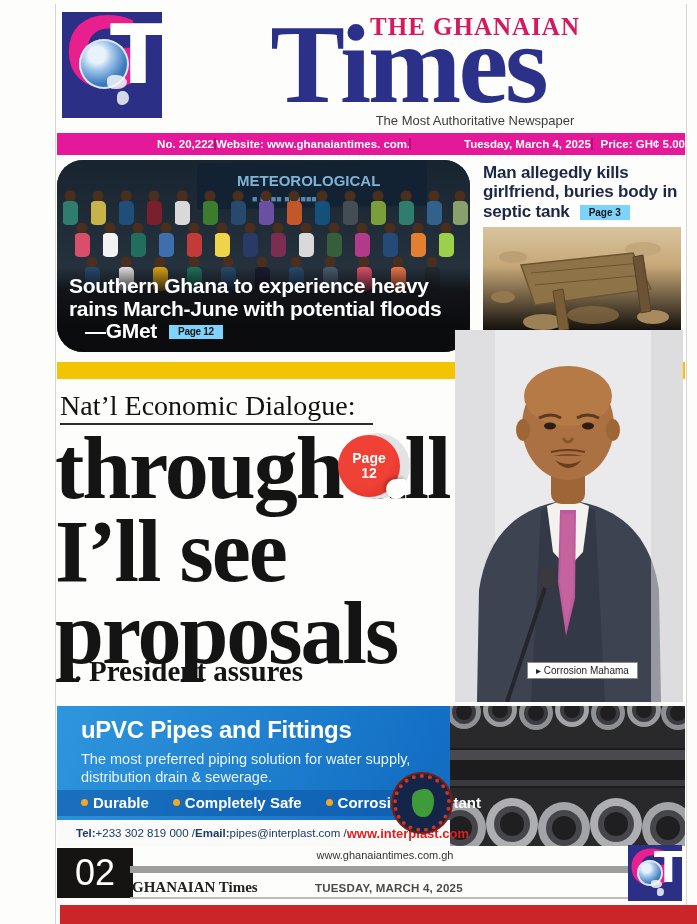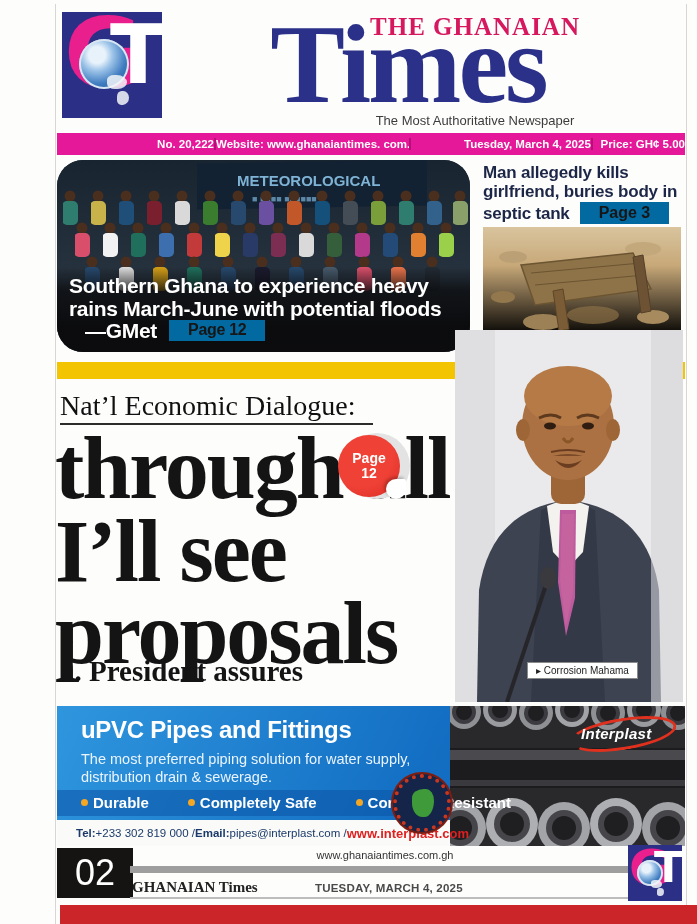--- a/index.html
+++ b/index.html
@@ -49,22 +49,22 @@
   .info-cell-date    { flex:0 0 29%; border-left:2px solid #b80e79; }
   .info-cell-price   { flex:1; border-left:2px solid #b80e79; }
 
   
   .lead-photo { position:absolute; left:57px; top:160px; width:413px; height:192px; overflow:hidden; background:#1c2733;border-radius:26px; }
   .lead-photo svg { position:absolute; inset:0; }
   .lead-caption { position:absolute; left:0; right:0; bottom:0; padding:8px 12px 10px;
     background:linear-gradient(180deg, rgba(10,10,12,0) 0%, rgba(10,10,12,.78) 28%, rgba(10,10,12,.97) 70%);
     color:#fff; font-weight:700; font-size:21px; line-height:1.06; letter-spacing:-0.3px; }
   .lead-caption .src { margin-left:16px; }
-  .page-badge { display:inline-block; background:#0369a1; color:#161616; font-weight:700; font-size:16px;
-    padding:2px 19px; margin-left:12px; vertical-align:3px; }
+  .page-badge { display:inline-block; background:#7dd3fc; color:#161616; font-weight:700; font-size:10px;
+    padding:2px 9px; margin-left:12px; vertical-align:3px; }
 
   .secondary { position:absolute; left:483px; top:163px; width:198px; }
   .secondary-headline { color:#1c2647; font-weight:700; font-size:17px; line-height:1.14; letter-spacing:-0.2px; }
   .secondary .page-badge { margin-left:10px; vertical-align:1px; }
   .secondary-photo { position:absolute; left:483px; top:227px; width:198px; height:110px; overflow:hidden; }
 
   
   .yellow-bar { position:absolute; left:57px; top:362px; width:628px; height:17px; background:#f2c402; z-index:1; }
 
   
@@ -88,21 +88,21 @@
     align-items:center; justify-content:center; }
   .sticker-peel { position:absolute; right:-2px; bottom:0px; width:20px; height:20px;
     background:#fff; border-radius:50% 10% 50% 50%; box-shadow:-2px -2px 3px rgba(0,0,0,.22); }
 
   
   .ad { position:absolute; left:57px; top:706px; width:628px; height:140px;
     background:linear-gradient(115deg, #2f96de 0%, #1470c4 55%, #0c5ab1 100%); overflow:hidden; }
   .ad-title { position:absolute; left:24px; top:10px; color:#fff; font-weight:700; font-size:24px; letter-spacing:-0.3px; }
   .ad-sub { position:absolute; left:24px; top:44px; width:330px; color:#eaf4ff; font-size:14.5px; line-height:1.25; }
   .ad-featband { position:absolute; left:0px; top:84px; width:393px; height:26px; background:#0b54a6; opacity:.55; }
-  .ad-features { position:absolute; left:24px; top:88px; display:flex; gap:39px; z-index:2; }
+  .ad-features { position:absolute; left:24px; top:88px; display:flex; gap:24px; z-index:2; }
   .ad-feature { color:#fff; font-weight:700; font-size:15px; }
   .ad-feature .dot { display:inline-block; width:7px; height:7px; border-radius:50%; background:#f5a623; margin-right:5px; vertical-align:2px; }
   .ad-contact { position:absolute; left:0; bottom:0; width:393px; height:26px; background:#fafaf8;
     display:flex; align-items:center; padding-left:19px; font-size:11.5px; color:#1b3a6b; white-space:nowrap; }
   .ad-contact b { font-weight:700; }
   .ad-contact .web { color:#e01f1f; font-weight:700; font-size:13px; }
   .pipes { position:absolute; right:0; top:0; width:235px; height:140px; }
   .interplast { position:absolute; right:8px; top:12px; width:108px; height:32px; z-index:3; }
   .interplast .swoosh { position:absolute; inset:0; border:3px solid #e0301e; border-radius:50%; transform:rotate(-9deg); border-left-color:transparent; }
   .interplast .word { position:absolute; left:12px; top:7px; color:#fff; font-style:italic; font-weight:700; font-size:15px; letter-spacing:.3px; }
@@ -356,24 +356,20 @@
               <circle r="18" fill="#46464a"></circle>
               <circle r="12" fill="#1f1f22"></circle>
             </g>
           <g transform="translate(218,122)">
               <circle r="26" fill="#a3a4a8"></circle>
               <circle r="18" fill="#46464a"></circle>
               <circle r="12" fill="#1f1f22"></circle>
             </g>
         </g>
       </svg>
-      <div class="interplast">
-        <div class="swoosh"></div>
-        <div class="word">Interplast</div>
-      </div>
     </div>
     <div class="ad-title">uPVC  Pipes and Fittings</div>
     <div class="ad-sub">The most preferred piping solution for water supply, distribution drain &amp; sewerage.</div>
     <div class="ad-featband"></div>
     <div class="ad-features">
       <span class="ad-feature"><span class="dot"></span><span>Durable</span></span>
       <span class="ad-feature"><span class="dot"></span><span>Completely Safe</span></span>
       <span class="ad-feature"><span class="dot"></span><span>Corrosion Resistant</span></span>
     </div>
     <div class="ad-contact">

